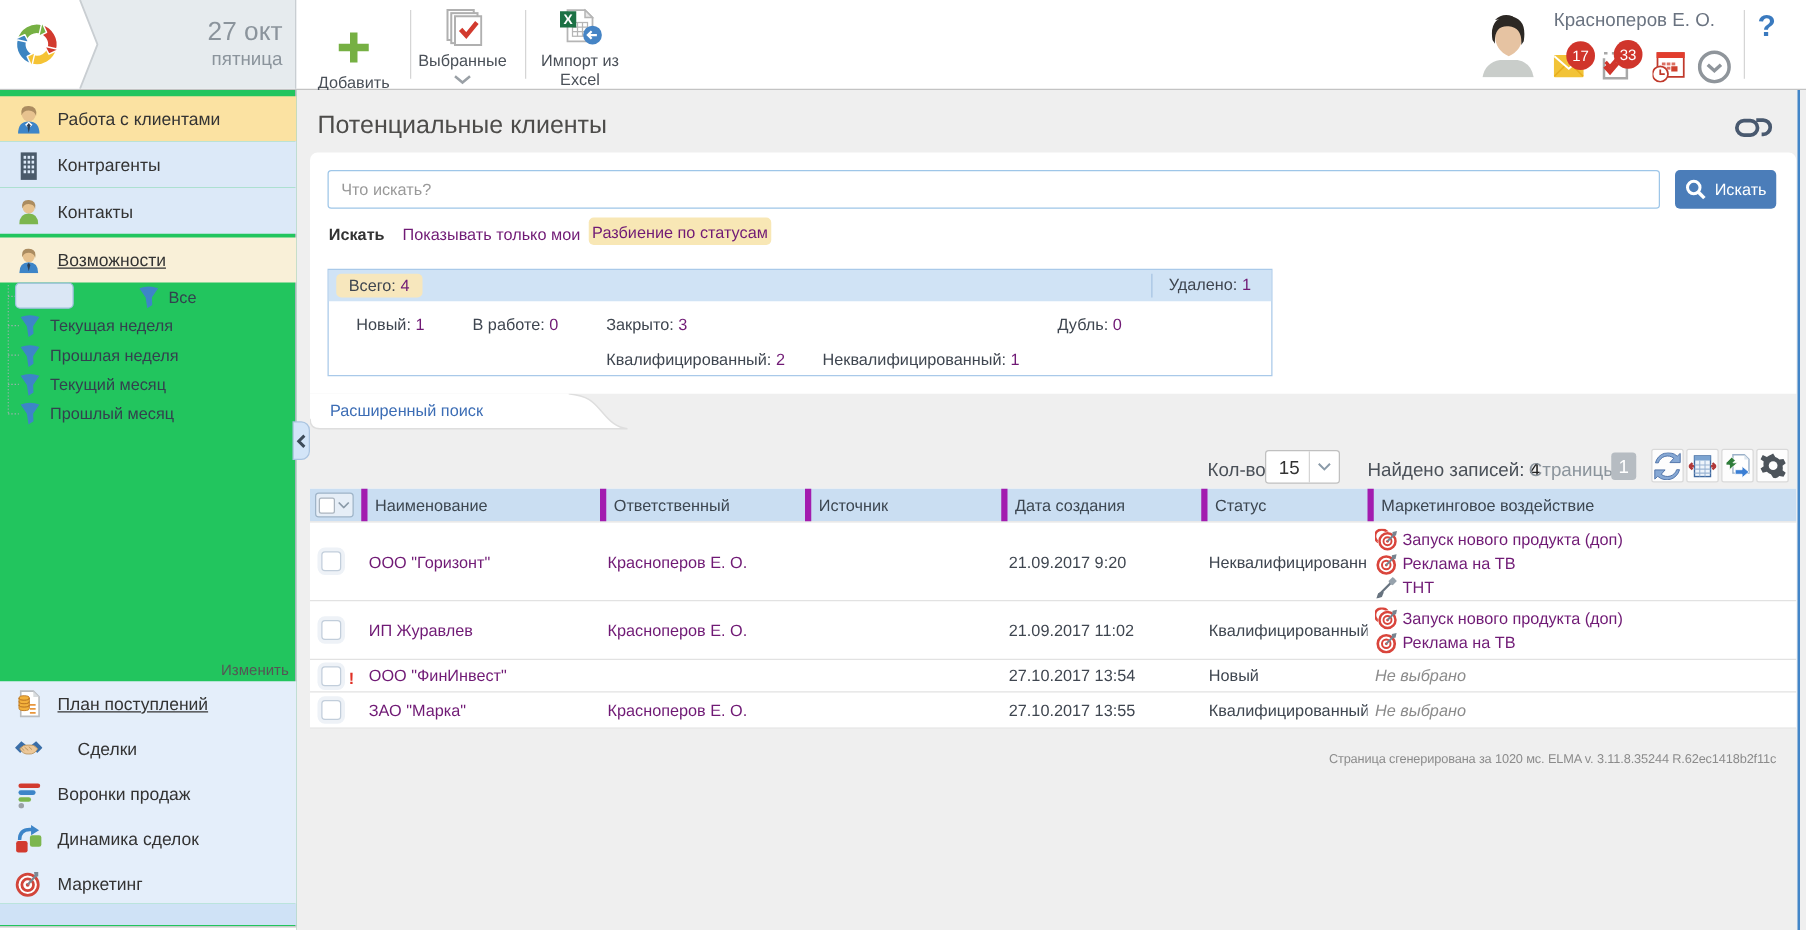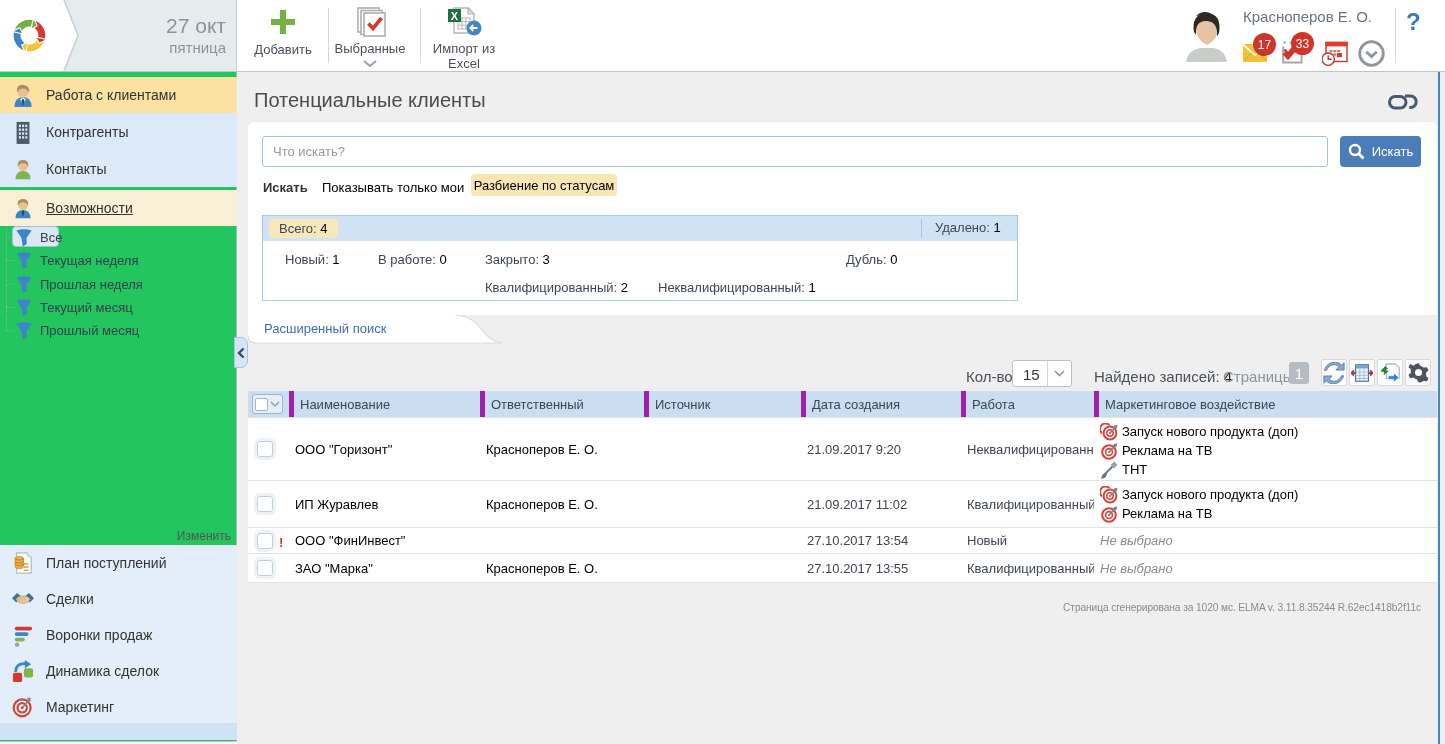--- a/index.html
+++ b/index.html
@@ -23,21 +23,21 @@
 
 #content{position:absolute;left:238px;top:72px;width:1207px;height:672px;background:#efefef;}
 #title{position:absolute;left:16px;top:17px;font-size:20px;color:#4d4c4a;}
 #panel{position:absolute;left:10px;top:50px;width:1189px;height:193px;background:#fff;border-radius:6px 6px 0 0;}
 #srch{position:absolute;left:14px;top:14px;width:1066px;height:31px;border:1px solid #9ec6e8;border-radius:3px;font-size:13px;color:#999;padding-left:10px;display:flex;align-items:center;background:#fff;}
 #sbtn{position:absolute;left:1092px;top:14px;width:81px;height:31px;background:#4b7db9;border-radius:4px;color:#fff;font-size:13px;display:flex;align-items:center;justify-content:center;}
 #statpanel{position:absolute;left:14px;top:93px;width:756px;height:86px;border:1px solid #a9c9e9;background:#fff;}
 #stathead{position:absolute;left:0;top:0;right:0;height:25px;background:#d0e3f5;font-size:13px;}
 #rswrap{position:absolute;left:0px;top:243px;width:420px;height:50px;}
 #rs{position:absolute;left:26px;top:6px;font-size:13px;color:#3c6db5;}
-.lnk{color:#000000;text-decoration:none;}
+.lnk{color:#701a75;text-decoration:none;}
 
 #pager{position:absolute;left:0;top:288px;width:1199px;height:30px;font-size:15px;color:#4a5058;text-align:center;}
 
 #tbl{position:absolute;left:10px;top:319px;width:1189px;background:#fff;}
 #thead{height:26px;background:#cadef2;display:flex;font-size:13px;color:#3c4650;align-items:center;}
 .hcell{border-left:5px solid #a21caf;align-self:stretch;display:flex;align-items:center;padding-left:6px;}
 .trow{display:flex;border-top:1px solid #e2e2e2;font-size:13px;align-items:center;background:#fff;}
 .c0{width:41px;flex:none;}
 .c1{width:191px;flex:none;}
 .c2{width:164px;flex:none;}
@@ -72,21 +72,21 @@
 <path d="M89.5 59.1 L71.4 67.3 L64.1 53.3 Z" fill="#d23a2e" stroke="#ffffff" stroke-width="2.5" stroke-linejoin="round"></path>
 <path d="M40.9 89.5 L32.7 71.4 L46.7 64.1 Z" fill="#f5c335" stroke="#ffffff" stroke-width="2.5" stroke-linejoin="round"></path>
 <path d="M10.5 40.9 L28.6 32.7 L35.9 46.7 Z" fill="#3d85c1" stroke="#ffffff" stroke-width="2.5" stroke-linejoin="round"></path>
 </svg>
 </div>
 <div id="datetxt">
     <div class="d1">27 окт</div>
     <div class="d2">пятница</div>
   </div>
 
-<div class="tbtn" style="left:248px;width:70px;">
+<div class="tbtn" style="left:248px;width:70px;margin-top:16px;">
   <svg width="28" height="28" viewBox="0 0 28 28" style="margin-top:8px;">
       <path d="M11 2 h6 v9 h9 v6 h-9 v9 h-6 v-9 H2 v-6 h9 z" fill="#76b043"></path>
     </svg>
   <div style="margin-top:3px;">Добавить</div>
 </div>
 <div class="tsep" style="left:328px;"></div>
 <div class="tbtn" style="left:334px;width:72px;">
   <svg width="32" height="30" viewBox="0 0 32 30" style="margin-top:7px;">
     <rect x="4" y="1" width="21" height="24" fill="#fff" stroke="#b0b0b0" stroke-width="1.6"></rect>
     <rect x="7" y="3.5" width="21" height="24" fill="#fff" stroke="#b0b0b0" stroke-width="1.6"></rect>
@@ -219,21 +219,21 @@
       <g stroke="#a9afb5" stroke-width="1" stroke-dasharray="1,1.6">
         <line x1="0.5" y1="0" x2="0.5" y2="103"></line>
         <line x1="0.5" y1="9" x2="9" y2="9"></line>
         <line x1="0.5" y1="32.5" x2="9" y2="32.5"></line>
         <line x1="0.5" y1="56" x2="9" y2="56"></line>
         <line x1="0.5" y1="79.5" x2="9" y2="79.5"></line>
         <line x1="0.5" y1="103" x2="9" y2="103"></line>
       </g>
     </svg>
   <div class="abs" style="left:12px;top:154px;width:47px;height:21px;background:#dbe7f5;border:1px solid #9fc0de;border-radius:4px;"></div>
-  <div class="titem" style="top:154px;left:15px;">
+  <div class="titem" style="top:154px;left:15px;justify-content:center;">
       <svg width="18" height="19" viewBox="0 0 18 19">
         <path d="M1.5 2.5 Q9 0 16.5 2.5 L11.5 10 L11.8 16 L7.8 18.5 L6.5 10 Z" fill="#3d85c8"></path>
       </svg>
       <span>Все</span>
     </div>
   <div class="titem" style="top:177px;left:15px;">
       <svg width="18" height="19" viewBox="0 0 18 19">
         <path d="M1.5 2.5 Q9 0 16.5 2.5 L11.5 10 L11.8 16 L7.8 18.5 L6.5 10 Z" fill="#3d85c8"></path>
       </svg>
       <span>Текущая неделя</span>
@@ -251,39 +251,39 @@
       <span>Текущий месяц</span>
     </div>
   <div class="titem" style="top:247px;left:15px;">
       <svg width="18" height="19" viewBox="0 0 18 19">
         <path d="M1.5 2.5 Q9 0 16.5 2.5 L11.5 10 L11.8 16 L7.8 18.5 L6.5 10 Z" fill="#3d85c8"></path>
       </svg>
       <span>Прошлый месяц</span>
     </div>
   <div class="abs" style="right:5px;top:457px;font-size:12px;color:#555;">Изменить</div>
   <div class="abs" style="left:0;top:473px;width:237px;height:178px;background:#e4eefa;">
-    <div class="sitem" style="top:0;height:36px;">
+    <div class="sitem" style="top:0;height:36px;text-decoration:underline;">
       <svg class="ic" viewBox="0 0 24 26">
           <path d="M5 2 h11 l5 5 v17 h-16z" fill="#fff" stroke="#b8bcc0" stroke-width="1.4"></path>
           <path d="M16 2 l5 5 h-5z" fill="#d8dcde"></path>
           <g stroke="#e8963c" stroke-width="1.6">
             <line x1="13" y1="14" x2="18" y2="14"></line>
             <line x1="13" y1="17.5" x2="18" y2="17.5"></line>
             <line x1="13" y1="21" x2="18" y2="21"></line>
           </g>
           <g fill="#f3b13c" stroke="#c07820" stroke-width="0.8">
             <ellipse cx="8" cy="8" rx="4.5" ry="2"></ellipse>
             <path d="M3.5 8 v3 q0 2 4.5 2 q4.5 0 4.5 -2 v-3 q0 2 -4.5 2 q-4.5 0 -4.5 -2z"></path>
             <path d="M3.5 11 v3 q0 2 4.5 2 q4.5 0 4.5 -2 v-3 q0 2 -4.5 2 q-4.5 0 -4.5 -2z"></path>
             <path d="M3.5 14 v3 q0 2 4.5 2 q4.5 0 4.5 -2 v-3 q0 2 -4.5 2 q-4.5 0 -4.5 -2z"></path>
           </g>
         </svg>
       <span>План поступлений</span>
     </div>
-    <div class="sitem" style="top:36px;height:36px;">
+    <div class="sitem" style="top:36px;height:36px;gap:16px;">
       <svg class="ic" viewBox="0 0 26 26">
           <path d="M0 12 L6 6 L11 10 L5 17 Z" fill="#3a6ea8"></path>
           <path d="M26 12 L20 6 L15 10 L21 17 Z" fill="#3a6ea8"></path>
           <path d="M4.5 13 Q8 8.5 13 9.5 Q18 8.5 21.5 13 Q18.5 18.5 13 18 Q7.5 18.5 4.5 13 Z" fill="#ecc89a" stroke="#b8935e" stroke-width="0.8"></path>
           <path d="M9 11.5 l3.5 3 m0.5 -3.5 l3 2.8 m-10 -1.6 l2.8 2.6" stroke="#b8935e" stroke-width="0.9" fill="none"></path>
         </svg>
       <span>Сделки</span>
     </div>
     <div class="sitem" style="top:72px;height:36px;">
       <svg class="ic" viewBox="0 0 24 26">
@@ -414,21 +414,21 @@
             <span style="width:13px;height:13px;background:#fff;border:1px solid #aab4be;border-radius:2px;"></span>
             <svg width="10" height="6" viewBox="0 0 10 6" style="margin-left:2px;">
               <path d="M1 1 l4 4 l4 -4" fill="none" stroke="#8a9aa8" stroke-width="1.4"></path>
             </svg>
           </span>
         </div>
       <div class="c1 hcell">Наименование</div>
       <div class="c2 hcell">Ответственный</div>
       <div class="c3 hcell">Источник</div>
       <div class="c4 hcell">Дата создания</div>
-      <div class="c5 hcell">Работа</div>
+      <div class="c5 hcell">Статус</div>
       <div class="c6 hcell">Маркетинговое воздействие</div>
     </div>
     <div class="trow" style="height:63px;">
       <div class="c0">
           <span class="cb"></span>
         </div>
       <div class="c1"><a class="lnk">ООО "Горизонт"</a></div>
       <div class="c2"><a class="lnk">Красноперов Е. О.</a></div>
       <div class="c3"></div>
       <div class="c4">21.09.2017 9:20</div>

